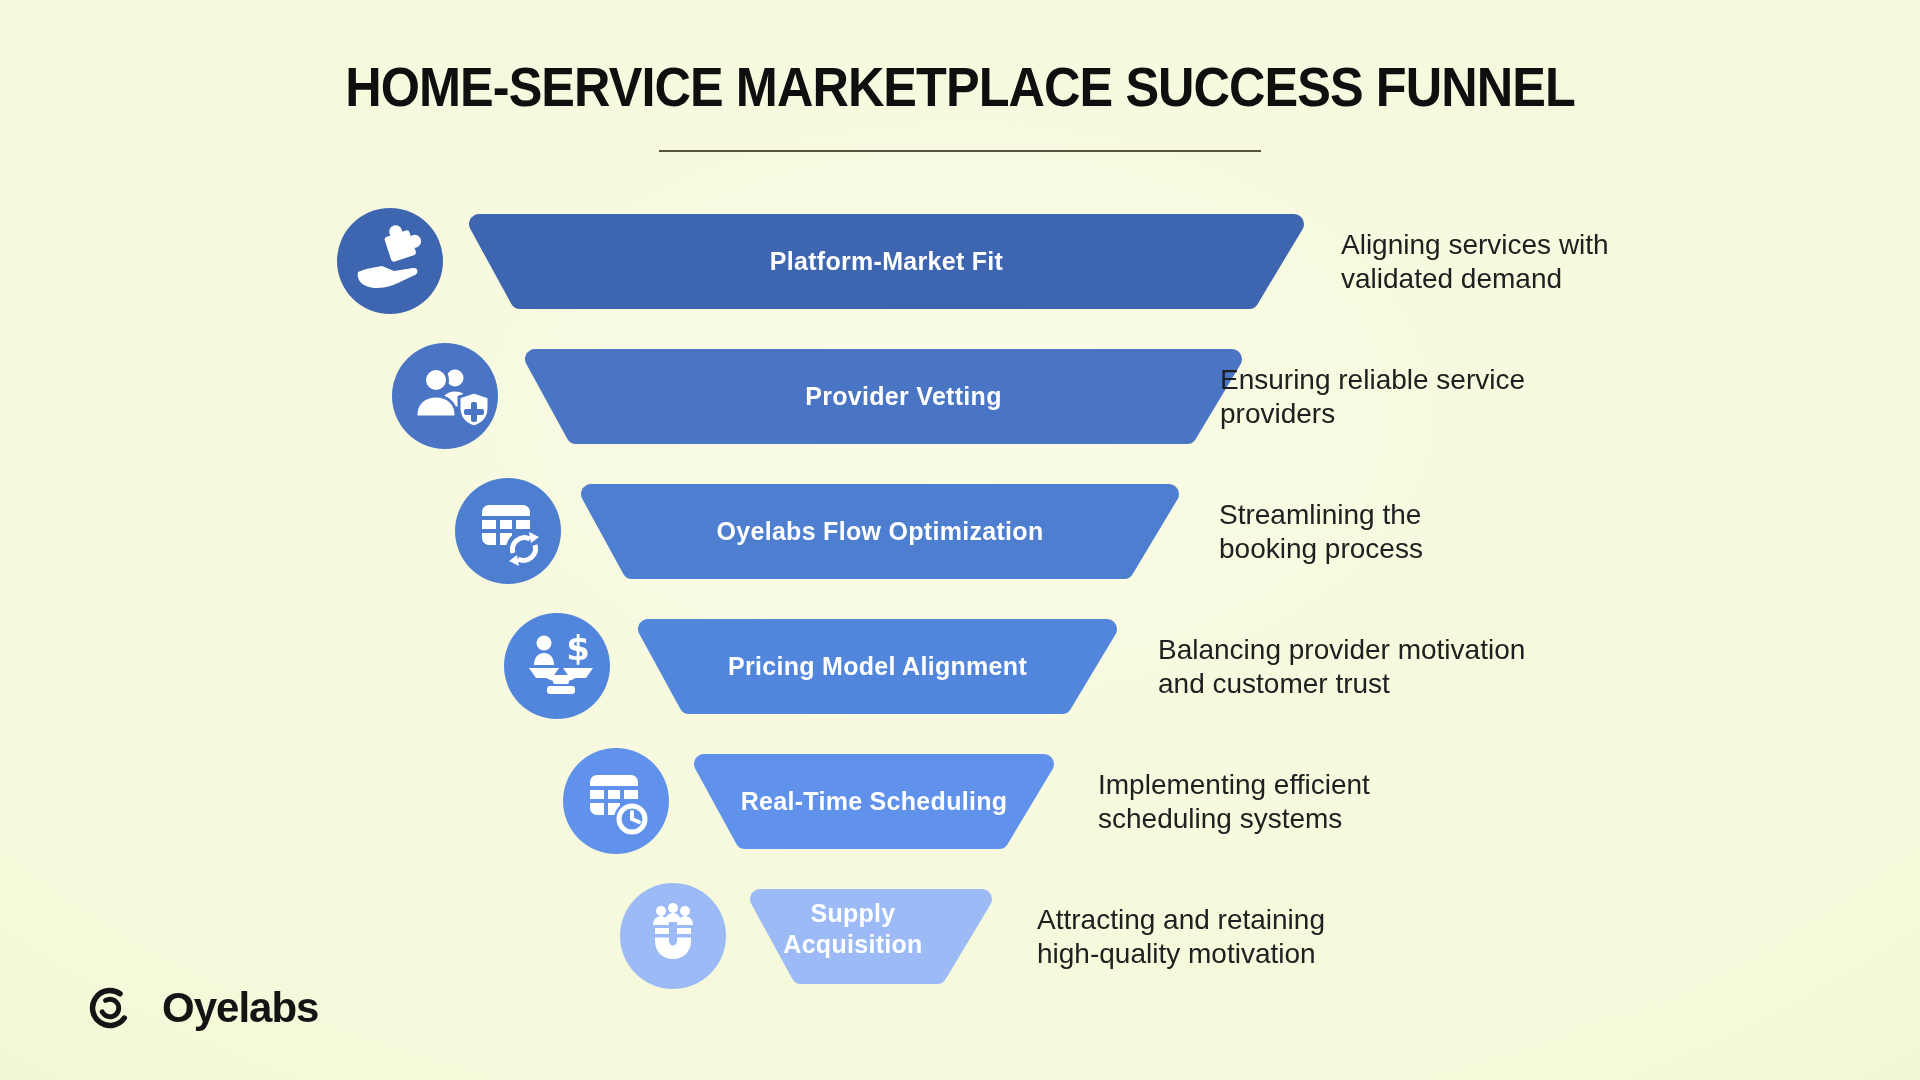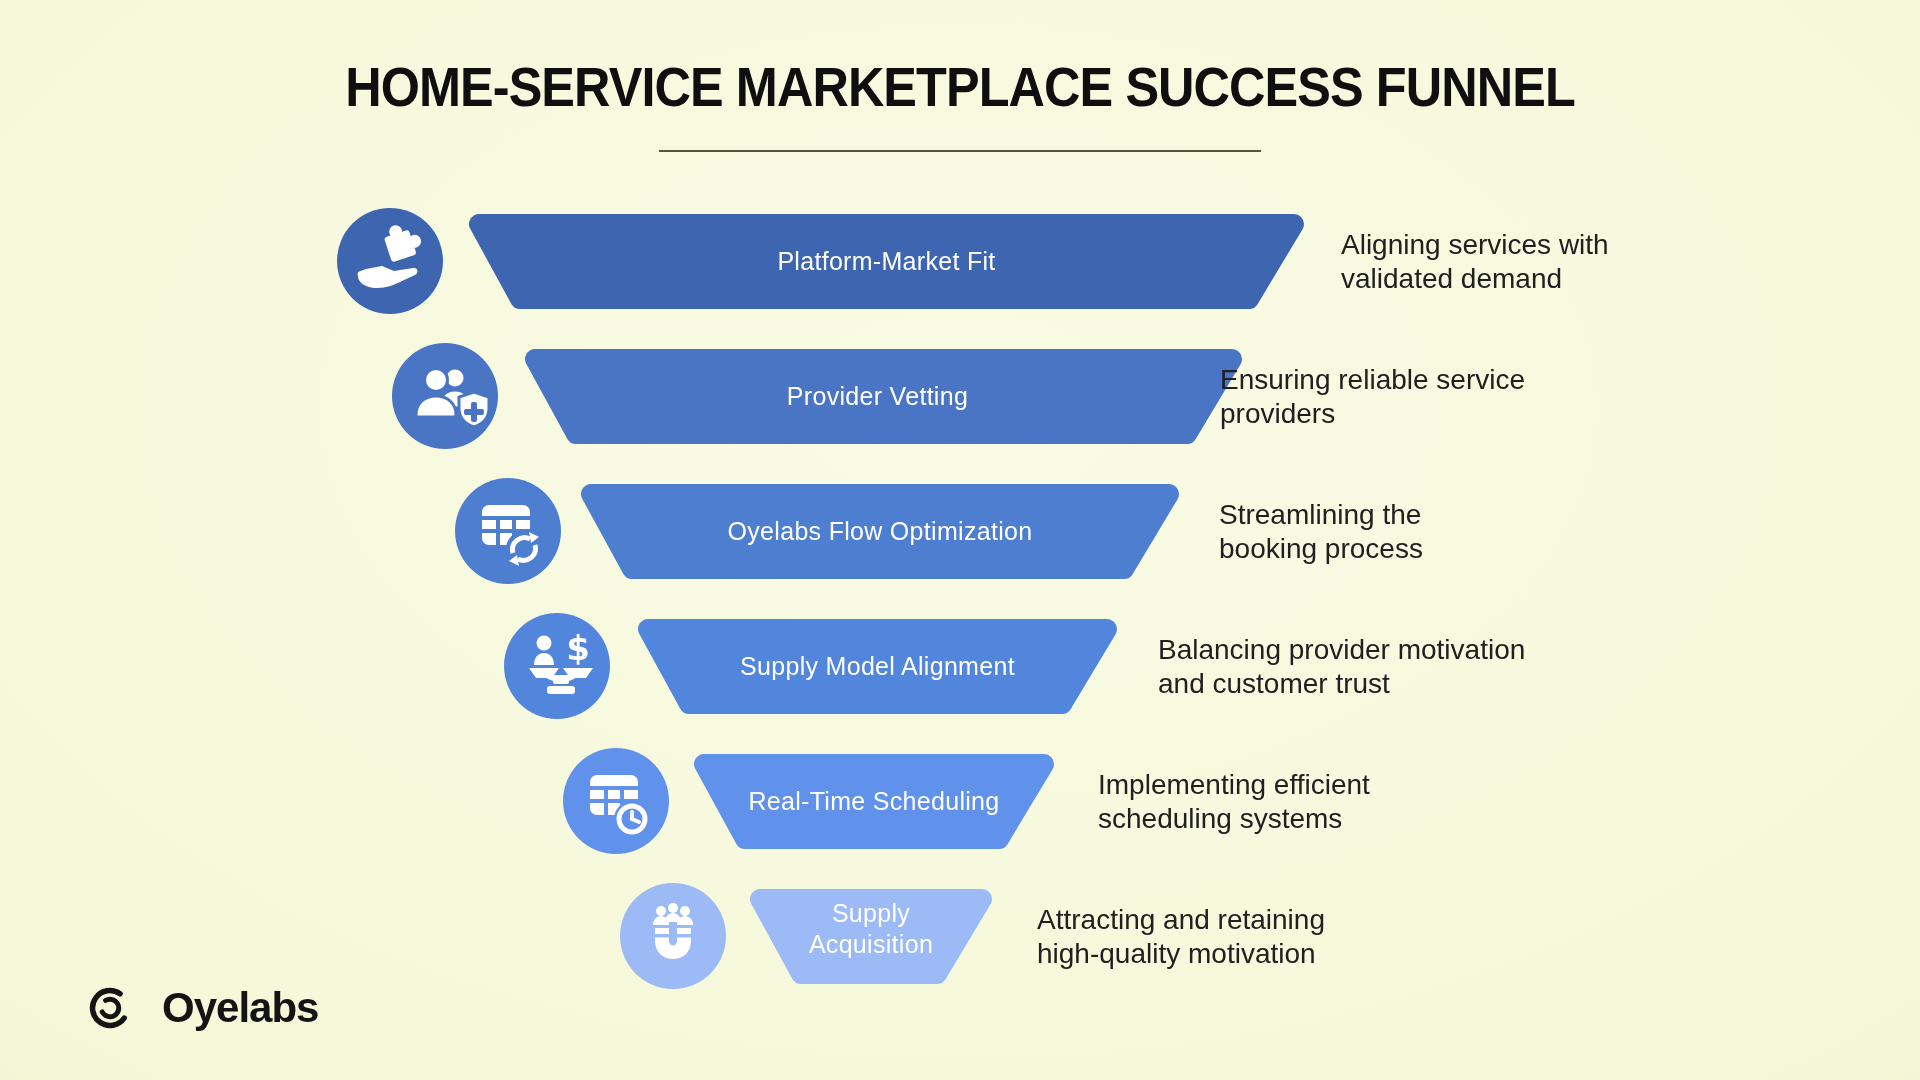--- a/index.html
+++ b/index.html
@@ -16,21 +16,21 @@
     letter-spacing:-1px;transform:scaleX(.90);transform-origin:center;
     white-space:nowrap;
   }
   .title-underline{
     position:absolute;top:150px;left:659px;width:602px;height:2px;
     background:#55553d;
   }
   .bar-svg{position:absolute;display:block;}
   .bar-label{
     position:absolute;display:flex;align-items:center;justify-content:center;
-    color:#ffffff;font-weight:400;font-size:25px;letter-spacing:.3px;
+    color:#ffffff;font-weight:700;font-size:25px;letter-spacing:.3px;
     text-align:center;line-height:1.25;box-sizing:border-box;padding:0 30px;
   }
   .icon-badge{position:absolute;width:106px;height:106px;}
   .desc{
     position:absolute;height:95px;display:flex;align-items:center;
     font-size:28px;line-height:34px;color:#202020;white-space:pre-line;
   }
   .logo{position:absolute;left:86px;top:984px;display:flex;gap:28px;}
   .logo-text{font-size:42px;font-weight:700;color:#141414;letter-spacing:-1px;}
 </style>
@@ -56,21 +56,21 @@
       </g>
       <path d="M21 64c-2 9 6 16 19 16 10 0 17-3 25-7l13-6c4-2 3-8-2-7l-19 3-12-5-16 3z"></path>
     </g>
   </svg>
   <div class="desc" style="left:1341px;top:214px">Aligning services with
 validated demand</div>
 
   <svg class="bar-svg" style="left:525px;top:349px" width="717" height="95" viewBox="0 0 717 95">
     <path d="M10 10 H707 L662 85 H51 Z" stroke-width="20" stroke-linejoin="round" fill="#4a75c4" stroke="#4a75c4"></path>
   </svg>
-  <div class="bar-label" style="left:519px;top:349px;width:717px;height:95px">Provider Vetting</div>
+  <div class="bar-label" style="left:545px;top:349px;width:717px;height:95px">Provider Vetting</div>
   <svg class="icon-badge" style="left:392px;top:343px" viewBox="0 0 106 106">
     <circle cx="53" cy="53" r="53" fill="#4a75c4"></circle>
     <circle cx="63" cy="35" r="10" fill="#ffffff" stroke-width="3" stroke="#4a75c4"></circle>
     <path d="M47 64c0-11 7-17 16-17s16 6 16 17v1H47z" fill="#ffffff" stroke-width="3" stroke="#4a75c4"></path>
     <circle cx="44" cy="37" r="11.5" fill="#ffffff" stroke-width="3" stroke="#4a75c4"></circle>
     <path d="M24 72c0-12 9-19 20-19s20 7 20 19v2H24z" fill="#ffffff" stroke-width="3" stroke="#4a75c4"></path>
     <path d="M82 49l-15 5v11c0 10 6 16 15 19 9-3 15-9 15-19V54z" fill="#ffffff" stroke-width="3" stroke="#4a75c4"></path>
     <rect x="79" y="59" width="6" height="20" rx="2" fill="#4a75c4"></rect>
     <rect x="72" y="66" width="20" height="6" rx="2" fill="#4a75c4"></rect>
   </svg>
@@ -90,21 +90,21 @@
     <path d="M80 67a12 12 0 0 1-17 14" stroke="#ffffff" stroke-width="5" fill="none"></path>
     <path d="M74 54l10 5-8 6z" fill="#ffffff"></path>
     <path d="M64 88l-10-5 8-6z" fill="#ffffff"></path>
   </svg>
   <div class="desc" style="left:1219px;top:484px">Streamlining the
 booking process</div>
 
   <svg class="bar-svg" style="left:638px;top:619px" width="479" height="95" viewBox="0 0 479 95">
     <path d="M10 10 H469 L424 85 H51 Z" stroke-width="20" stroke-linejoin="round" fill="#5286dc" stroke="#5286dc"></path>
   </svg>
-  <div class="bar-label" style="left:638px;top:619px;width:479px;height:95px">Supply Model Alignment</div>
+  <div class="bar-label" style="left:638px;top:619px;width:479px;height:95px">Pricing Model Alignment</div>
   <svg class="icon-badge" style="left:504px;top:613px" viewBox="0 0 106 106">
     <circle cx="53" cy="53" r="53" fill="#5286dc"></circle>
     <g fill="#ffffff">
       <circle cx="40" cy="30" r="7.5"></circle>
       <path d="M30 52c0-8 4.5-12 10-12s10 4 10 12z"></path>
       <path d="M25 55h30l-7 10H32z"></path>
       <path d="M59 55h30l-7 10h-16z"></path>
       <path d="M40 62c4 9 30 9 34 0z"></path>
       <rect x="49" y="64" width="16" height="7" rx="2"></rect>
       <rect x="43" y="73" width="28" height="8" rx="3"></rect>
@@ -125,21 +125,21 @@
     <circle cx="69" cy="71" r="18" fill="#6092ec"></circle>
     <circle cx="69" cy="71" r="13" fill="none" stroke="#ffffff" stroke-width="5"></circle>
     <path d="M69 64v7l7 3" stroke="#ffffff" stroke-width="4" fill="none" stroke-linecap="round"></path>
   </svg>
   <div class="desc" style="left:1098px;top:754px">Implementing efficient
 scheduling systems</div>
 
   <svg class="bar-svg" style="left:750px;top:889px" width="242" height="95" viewBox="0 0 242 95">
     <path d="M10 10 H232 L187 85 H51 Z" stroke-width="20" stroke-linejoin="round" fill="#9cbbf6" stroke="#9cbbf6"></path>
   </svg>
-  <div class="bar-label" style="left:750px;top:889px;width:242px;height:80px">Supply Acquisition</div>
+  <div class="bar-label" style="left:732px;top:889px;width:242px;height:80px">Supply Acquisition</div>
   <svg class="icon-badge" style="left:620px;top:883px" viewBox="0 0 106 106">
     <circle cx="53" cy="53" r="53" fill="#9cbbf6"></circle>
     <g fill="#ffffff">
       <circle cx="41" cy="28" r="5"></circle>
       <circle cx="53" cy="25" r="5"></circle>
       <circle cx="65" cy="28" r="5"></circle>
       <path d="M33 42c0-5.5 3.5-9 8-9s8 3.5 8 9z"></path>
       <path d="M45 39c0-5.5 3.5-9 8-9s8 3.5 8 9z"></path>
       <path d="M57 42c0-5.5 3.5-9 8-9s8 3.5 8 9z"></path>
       <path d="M35 45v13c0 11 8 18 18 18s18-7 18-18V45H57v13c0 2.6-1.8 4.5-4 4.5s-4-1.9-4-4.5V45z"></path>

